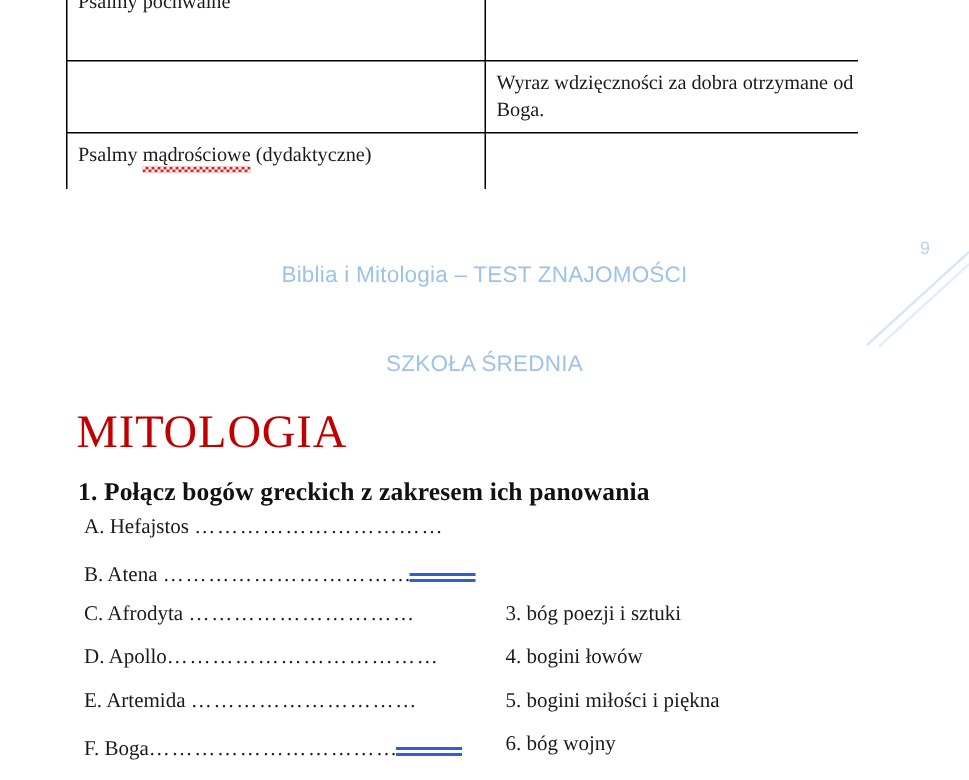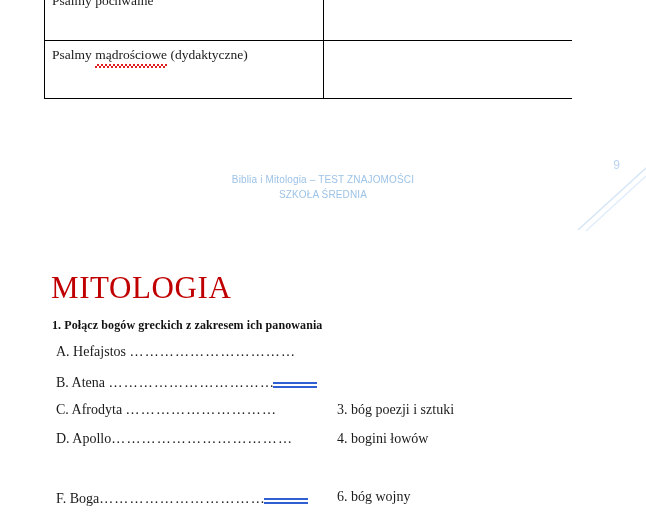--- a/index.html
+++ b/index.html
@@ -67,26 +67,26 @@
   }
 
   
   .page-header {
     position: absolute;
     left: 0;
     top: 173px;
     width: 646px;
     text-align: center;
     font-family: "Liberation Sans", "DejaVu Sans", sans-serif;
-    font-size: 10px;
+    font-size: 15px;
     line-height: 1.45;
     color: #9dc3e6;
     letter-spacing: 0.15px;
   }
-  .page-header .line2 { display: block; }
+  .page-header .line2 { display: block; margin-top: 37px; }
 
   
   .page-number {
     position: absolute;
     right: 26px;
     top: 158px;
     font-family: "Liberation Sans", "DejaVu Sans", sans-serif;
     font-size: 12px;
     color: #b9d4ef;
   }
@@ -110,21 +110,21 @@
     color: #c00000;
     letter-spacing: 0.6px;
     margin: 0;
   }
 
   .question {
     position: absolute;
     left: 52px;
     top: 318px;
     font-family: "Liberation Serif", "DejaVu Serif", serif;
-    font-size: 12px;
+    font-size: 17px;
     font-weight: bold;
     color: #111111;
     letter-spacing: 0.1px;
   }
 
   .match-grid {
     position: absolute;
     left: 0;
     top: 344px;
     width: 646px;
@@ -176,20 +176,24 @@
 </style>
 </head>
 <body>
 
 <div class="table-clip">
   <table class="doc-table">
     <tbody>
       <tr class="row-tall">
         <td class="col-left"><span>Psalmy pochwalne</span></td>
         <td class="col-right"><span></span></td>
+      </tr>
+      <tr class="row-mid">
+        <td class="col-left"><span></span></td>
+        <td class="col-right"><span>Wyraz wdzięczności za dobra otrzymane od Boga.</span></td>
       </tr>
       <tr class="row-last">
         <td class="col-left"><span>Psalmy </span><span class="spell">mądrościowe</span><span> (dydaktyczne)</span></td>
         <td class="col-right"><span></span></td>
       </tr>
     </tbody>
   </table>
 </div>
 
 <div class="page-header">
@@ -225,20 +229,23 @@
       <span class="leader">…………………………</span></div>
     <div class="right-item">3. bóg poezji i sztuki</div>
   </div>
 
   <div class="match-row">
     <div class="left-item"><span>D. Apollo</span><span class="leader">………………………………</span></div>
     <div class="right-item">4. bogini łowów</div>
   </div>
 
   <div class="match-row">
+    <div class="left-item"><span>E. Artemida</span>
+      <span class="leader">…………………………</span></div>
+    <div class="right-item">5. bogini miłości i piękna</div>
   </div>
 
   <div class="match-row">
     <div class="left-item"><span>F. Boga</span><span class="leader">……………………………</span><span class="blue-mark"></span></div>
     <div class="right-item">6. bóg wojny</div>
   </div>
 
 </div>
 
 </body></html>

